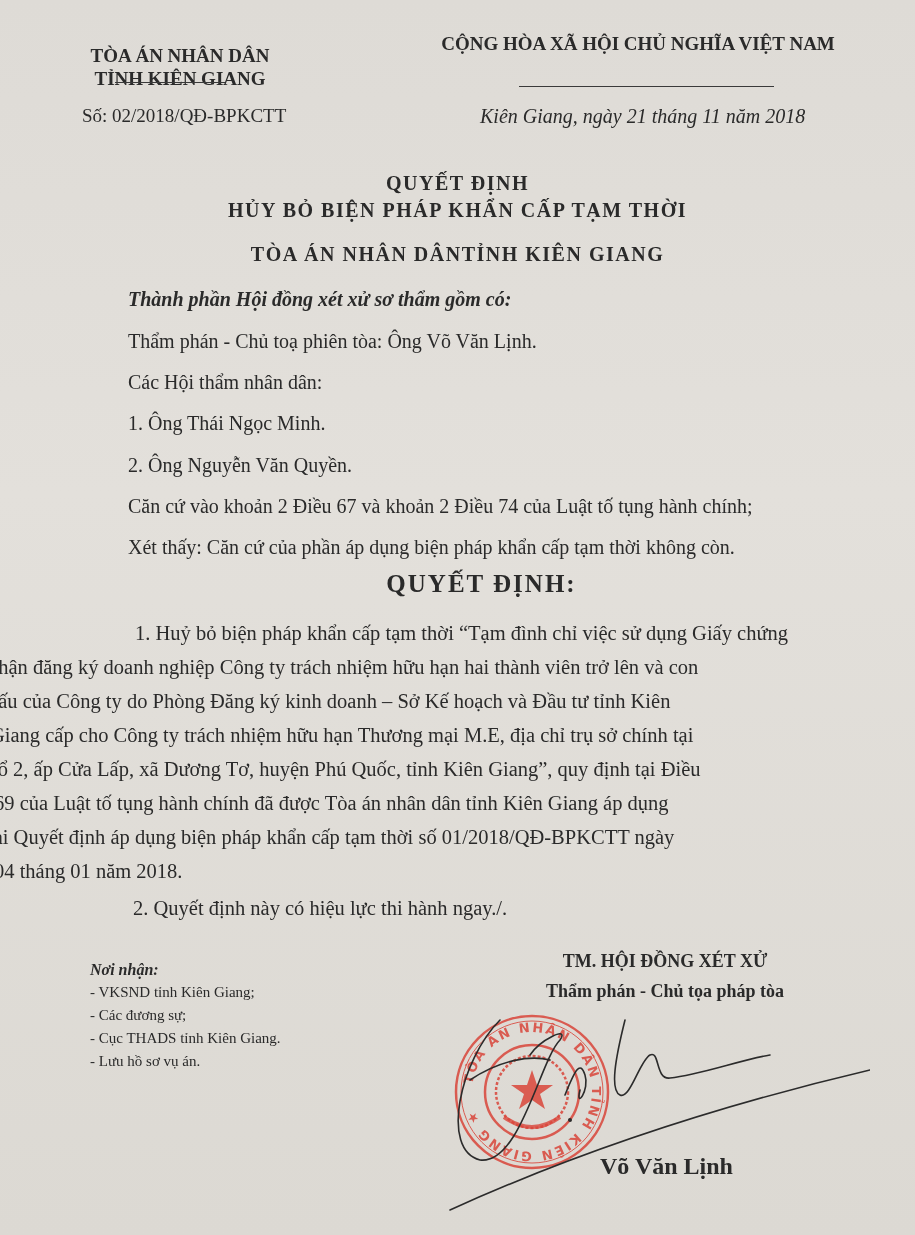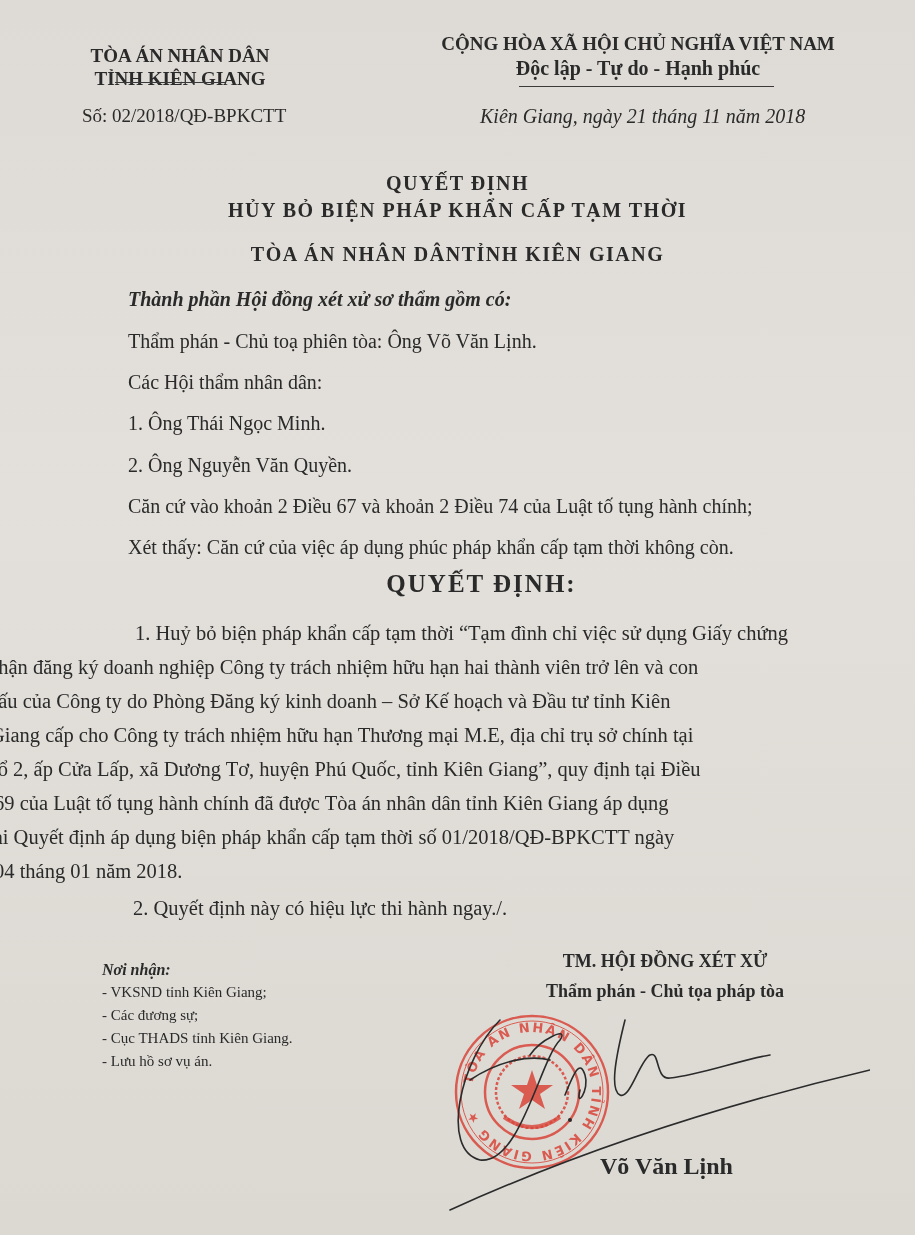--- a/index.html
+++ b/index.html
@@ -16,56 +16,55 @@
   .hdr-left { left: 60px; top: 44px; width: 240px; text-align: center; font-size: 19px; font-weight: bold; line-height: 23px; }
   .hdr-right { left: 408px; top: 32px; width: 460px; text-align: center; font-size: 19px; font-weight: bold; line-height: 24px; }
   .hdr-right .motto { font-size: 20px; }
   .rule { position: absolute; height: 1px; background: #3a3a3a; }
   .docnum { left: 82px; top: 105px; font-size: 19px; }
   .date { left: 480px; top: 105px; font-size: 20px; font-style: italic; }
   .title { left: 0; width: 915px; text-align: center; font-weight: bold; letter-spacing: 1.5px; font-size: 20px; }
   .body-line { left: 128px; font-size: 20px; }
   .para-line { left: 0; font-size: 20.5px; }
   .decision-heading { left: 0; width: 915px; text-align: center; top: 570px; font-size: 25px; font-weight: bold; letter-spacing: 2px; padding-left: 24px; }
-  .recipients { left: 102px; top: 958px; font-size: 15px; line-height: 23px; }
+  .recipients { left: 90px; top: 958px; font-size: 15px; line-height: 23px; }
   .recipients .label { font-style: italic; font-weight: bold; font-size: 16px; }
   .sig-block { left: 470px; top: 946px; width: 390px; text-align: center; font-weight: bold; font-size: 18px; line-height: 30px; }
   .signer { left: 600px; top: 1153px; font-size: 24px; font-weight: bold; }
   .stamp { position: absolute; left: 452px; top: 1012px; width: 160px; height: 160px; }
   .signature { position: absolute; left: 440px; top: 1000px; width: 430px; height: 220px; }
 </style>
 </head>
 <body>
 
 <div class="abs hdr-left">
   <div>TÒA ÁN NHÂN DÂN</div>
   <div>TỈNH KIÊN GIANG</div>
 </div>
 <div class="rule" style="left:115px; top:82px; width:110px;"></div>
 
 <div class="abs hdr-right">
   <div>CỘNG HÒA XÃ HỘI CHỦ NGHĨA VIỆT NAM</div>
-  <div class="motto">Độc lập - Tự do - Hạnh phúc</div>
 </div>
 <div class="rule" style="left:519px; top:86px; width:255px;"></div>
 
 <div class="abs docnum">Số: 02/2018/QĐ-BPKCTT</div>
 <div class="abs date">Kiên Giang, ngày 21 tháng 11 năm 2018</div>
 
 <div class="abs title" style="top:172px;">QUYẾT ĐỊNH</div>
 <div class="abs title" style="top:199px;">HỦY BỎ BIỆN PHÁP KHẨN CẤP TẠM THỜI</div>
 <div class="abs title" style="top:243px;">TÒA ÁN NHÂN DÂNTỈNH KIÊN GIANG</div>
 
 <div class="abs body-line bold ital" style="top:288px;">Thành phần Hội đồng xét xử sơ  thẩm gồm có:</div>
 <div class="abs body-line" style="top:330px;">Thẩm phán - Chủ toạ phiên tòa: Ông Võ Văn Lịnh.</div>
 <div class="abs body-line" style="top:371px;">Các Hội thẩm nhân dân:</div>
 <div class="abs body-line" style="top:412px;">1. Ông Thái Ngọc Minh.</div>
 <div class="abs body-line" style="top:454px;">2. Ông Nguyễn Văn Quyền.</div>
 <div class="abs body-line" style="top:495px;">Căn cứ vào khoản 2 Điều 67 và khoản 2 Điều 74 của Luật tố tụng hành chính;</div>
-<div class="abs body-line" style="top:536px;">Xét thấy: Căn cứ của việc áp dụng phúc pháp khẩn cấp tạm thời không còn.</div>
+<div class="abs body-line" style="top:536px;">Xét thấy: Căn cứ của phần áp dụng biện pháp khẩn cấp tạm thời không còn.</div>
 
 <div class="abs decision-heading">QUYẾT ĐỊNH:</div>
 
 <div class="abs para-line" style="left:135px; top:622px;">1. Huỷ bỏ biện pháp khẩn cấp tạm thời “Tạm đình chỉ việc sử dụng Giấy chứng</div>
 <div class="abs para-line" style="left:-12px; top:656px;">nhận đăng ký doanh nghiệp Công ty trách nhiệm hữu hạn hai thành viên trở lên và con</div>
 <div class="abs para-line" style="left:-12px; top:690px;">dấu của Công ty do Phòng Đăng ký kinh doanh – Sở Kế hoạch và Đầu tư tỉnh Kiên</div>
 <div class="abs para-line" style="left:-10px; top:724px;">Giang cấp cho Công ty trách nhiệm hữu hạn Thương mại M.E, địa chỉ trụ sở chính tại</div>
 <div class="abs para-line" style="left:-8px; top:758px;">tổ 2, ấp Cửa Lấp, xã Dương Tơ, huyện Phú Quốc, tỉnh Kiên Giang”, quy định tại Điều</div>
 <div class="abs para-line" style="left:-6px; top:792px;">69 của Luật tố tụng hành chính đã được Tòa án nhân dân tỉnh Kiên Giang áp dụng</div>
 <div class="abs para-line" style="left:-12px; top:826px;">tại Quyết định áp dụng biện pháp khẩn cấp tạm thời số 01/2018/QĐ-BPKCTT ngày</div>

